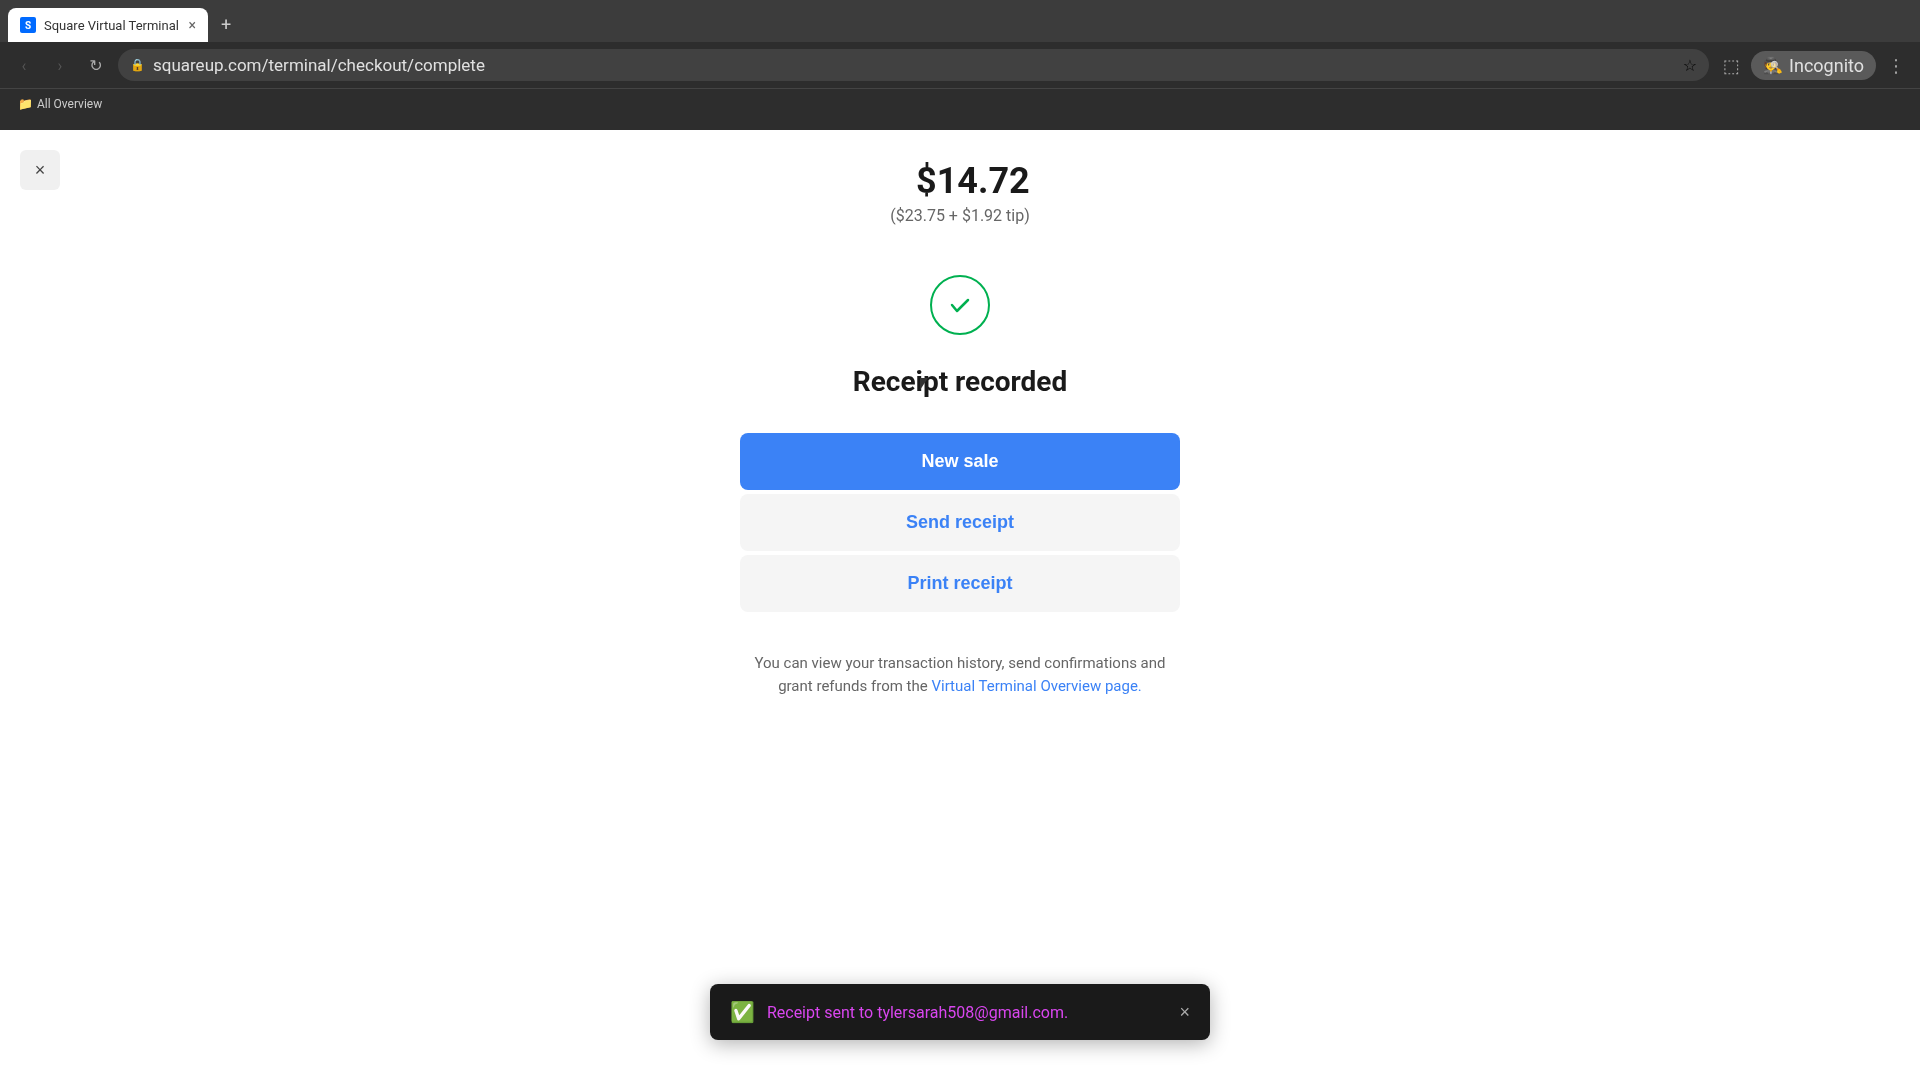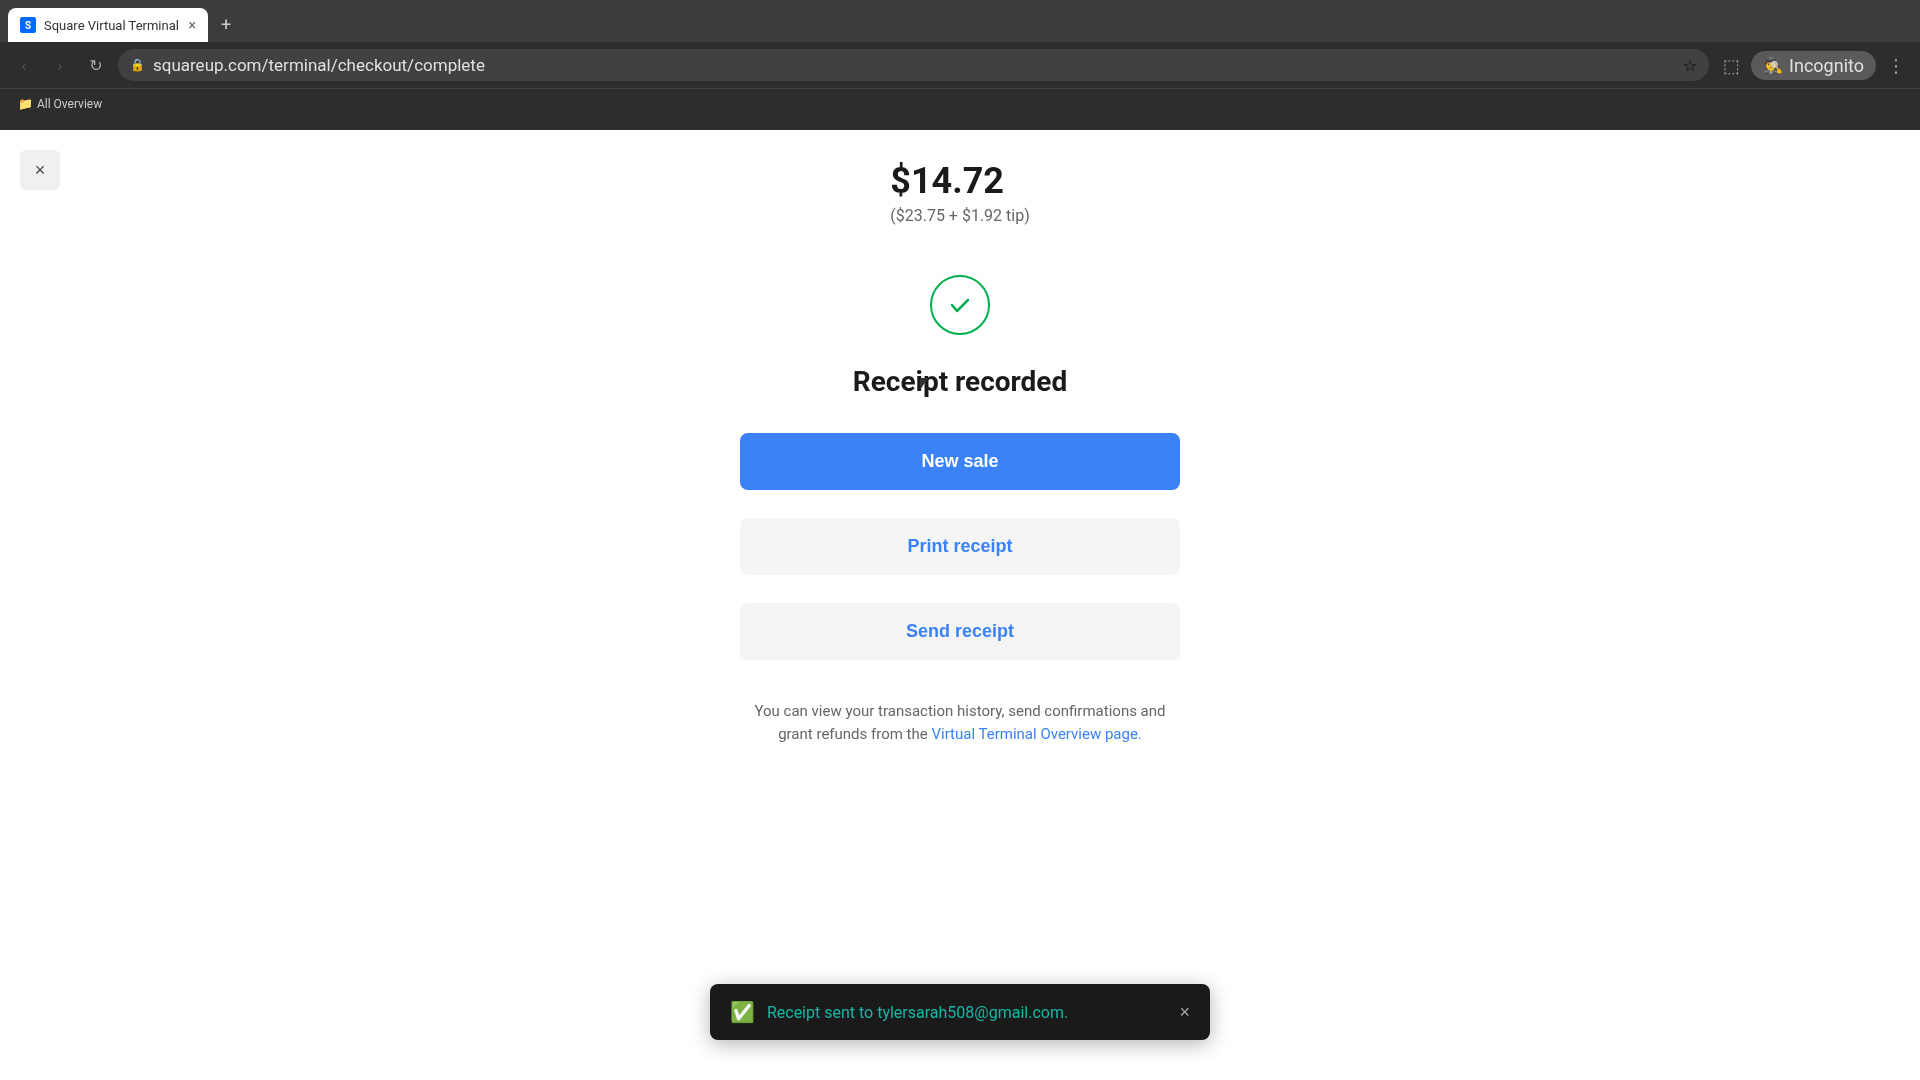--- a/index.html
+++ b/index.html
@@ -213,21 +213,21 @@
       border-radius: 6px;
       display: flex;
       align-items: center;
       justify-content: center;
       cursor: pointer;
       font-size: 18px;
       color: #444;
     }
 
     .amount-container {
-      text-align: left;
+      text-align: right;
       margin-bottom: 30px;
     }
 
     .amount {
       font-size: 36px;
       font-weight: 700;
       color: #1a1a1a;
     }
 
     .amount-breakdown {
@@ -255,21 +255,21 @@
     .payment-title {
       font-size: 28px;
       font-weight: 700;
       color: #1a1a1a;
       margin-bottom: 35px;
     }
 
     .actions-container {
       display: flex;
       flex-direction: column;
-      gap: 28px;
+      gap: 4px;
       width: 440px;
     }
 
     .btn-new-sale {
       background: #3b82f6;
       color: #fff;
       border: none;
       border-radius: 8px;
       padding: 18px;
       font-size: 18px;
@@ -324,21 +324,21 @@
       box-shadow: 0 4px 20px rgba(0,0,0,0.3);
     }
 
     .toast-icon {
       color: #00b050;
       font-size: 20px;
     }
 
     .toast-message {
       flex: 1;
-      color: #14b8a6;
+      color: #d946ef;
     }
 
     .toast-close {
       color: #aaa;
       cursor: pointer;
       font-size: 18px;
       line-height: 1;
       background: none;
       border: none;
     }
@@ -432,22 +432,22 @@
       <svg width="28" height="28" viewBox="0 0 28 28" fill="none" xmlns="http://www.w3.org/2000/svg">
         <polyline points="6,14 11,20 22,9" stroke="#00b050" stroke-width="2.5" stroke-linecap="round" stroke-linejoin="round" fill="none"></polyline>
       </svg>
     </div>
   </div>
 
   <h1 class="payment-title">Receipt recorded</h1>
 
   <div class="actions-container">
     <button class="btn-new-sale">New sale</button>
+    <button class="btn-secondary">Send receipt</button>
     <button class="btn-secondary">Print receipt</button>
-    <button class="btn-secondary">Send receipt</button>
   </div>
 
   <div class="transaction-info">
     <span>You can view your transaction history, send confirmations and grant refunds from the </span>
     <a href="#">Virtual Terminal Overview page.</a>
   </div>
 
   <div class="toast">
     <span class="toast-icon">✅</span>
     <span class="toast-message">Receipt sent to tylersarah508@gmail.com.</span>

